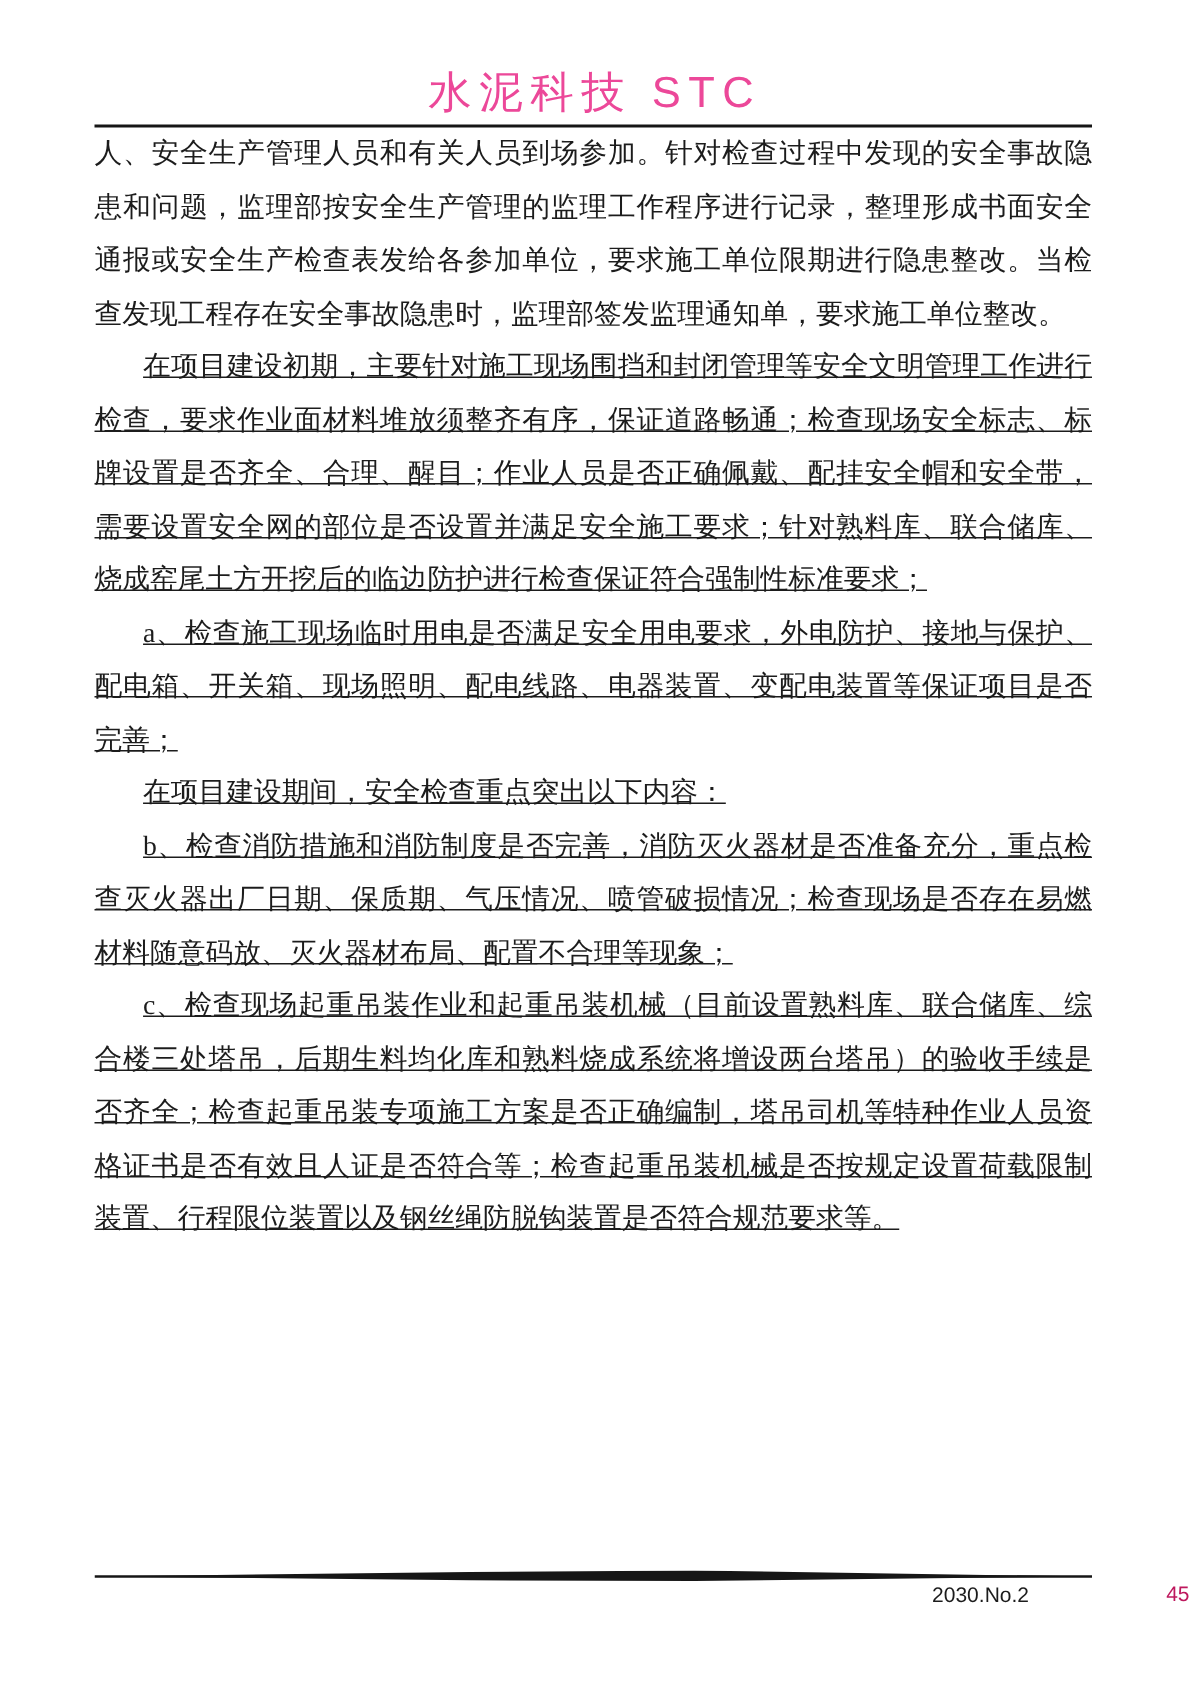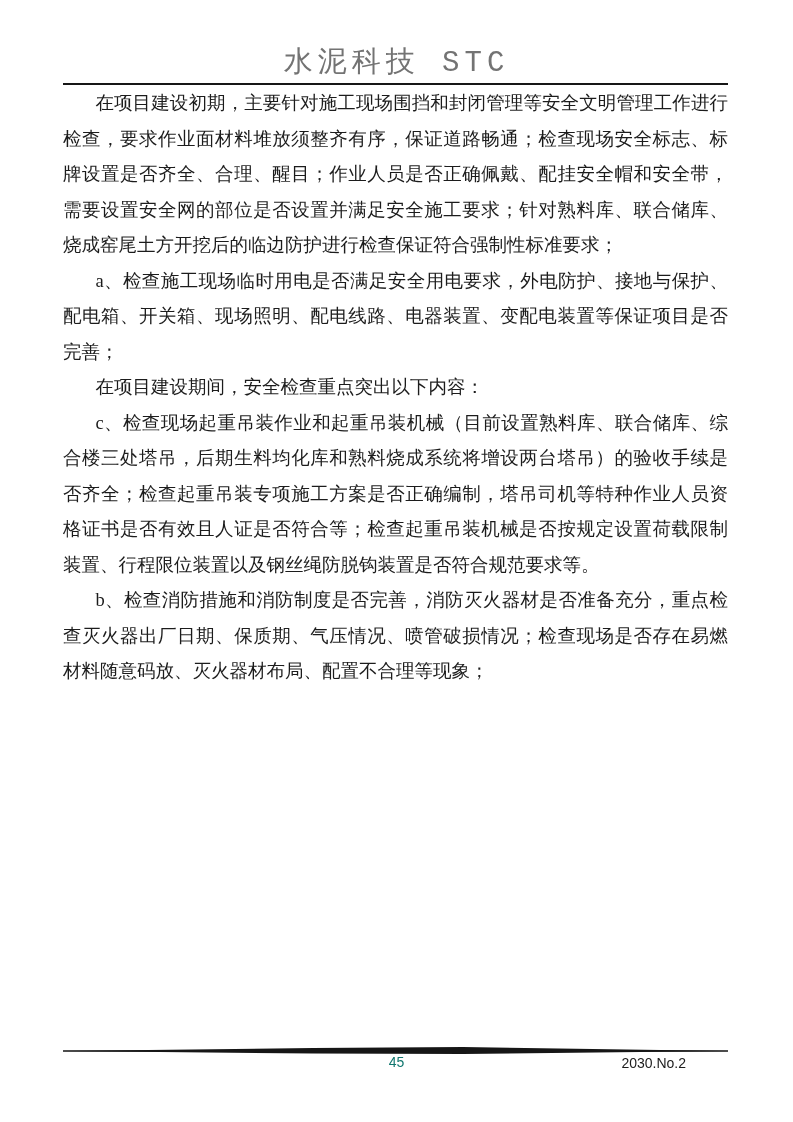--- a/index.html
+++ b/index.html
@@ -18,22 +18,22 @@
     background: #ffffff;
   }
   .journal-title {
     position: absolute;
     top: 42px;
     left: 0;
     width: 100%;
     text-align: center;
     font-size: 29px;
     letter-spacing: 5px;
-    color: #737373;
-    font-family: Liberation Mono, monospace;
+    color: #ec4899;
+    font-family: Liberation Sans, sans-serif;
     font-weight: 500;
     white-space: pre;
   }
   .header-rule {
     position: absolute;
     top: 83px;
     left: 63px;
     width: 665px;
     height: 2px;
     background: #161616;
@@ -47,37 +47,38 @@
   }
   .body-text p {
     margin: 0;
     font-size: 18.5px;
     line-height: 35.5px;
     text-align: justify;
     font-family: "Liberation Serif", serif;
   }
   .body-text p.indent {
     text-indent: 1.75em;
+    text-decoration: underline;
   }
   .footer-rule {
     position: absolute;
     top: 1047px;
     left: 63px;
     width: 665px;
     height: 8px;
   }
   .footer-rule svg { display: block; }
   .page-number {
     position: absolute;
     top: 1054px;
     left: 0;
     width: 100%;
-    text-align: center;
+    text-align: right;
     font-size: 14px;
-    color: #0f766e;
+    color: #be185d;
     font-family: "Liberation Sans", sans-serif;
   }
   .issue-label {
     position: absolute;
     top: 1055px;
     right: 107px;
     font-size: 14px;
     color: #1c1c1c;
     font-family: "Liberation Sans", sans-serif;
   }
@@ -85,25 +86,26 @@
 </head>
 <body>
 
 <div class="page">
 
   <div class="journal-title">水泥科技 STC</div>
 
   <div class="header-rule"></div>
 
   <div class="body-text">
+    <p>人、安全生产管理人员和有关人员到场参加。针对检查过程中发现的安全事故隐患和问题，监理部按安全生产管理的监理工作程序进行记录，整理形成书面安全通报或安全生产检查表发给各参加单位，要求施工单位限期进行隐患整改。当检查发现工程存在安全事故隐患时，监理部签发监理通知单，要求施工单位整改。</p>
     <p class="indent">在项目建设初期，主要针对施工现场围挡和封闭管理等安全文明管理工作进行检查，要求作业面材料堆放须整齐有序，保证道路畅通；检查现场安全标志、标牌设置是否齐全、合理、醒目；作业人员是否正确佩戴、配挂安全帽和安全带，需要设置安全网的部位是否设置并满足安全施工要求；针对熟料库、联合储库、烧成窑尾土方开挖后的临边防护进行检查保证符合强制性标准要求；</p>
     <p class="indent">a、检查施工现场临时用电是否满足安全用电要求，外电防护、接地与保护、配电箱、开关箱、现场照明、配电线路、电器装置、变配电装置等保证项目是否完善；</p>
     <p class="indent">在项目建设期间，安全检查重点突出以下内容：</p>
+    <p class="indent">b、检查消防措施和消防制度是否完善，消防灭火器材是否准备充分，重点检查灭火器出厂日期、保质期、气压情况、喷管破损情况；检查现场是否存在易燃材料随意码放、灭火器材布局、配置不合理等现象；</p>
     <p class="indent">c、检查现场起重吊装作业和起重吊装机械（目前设置熟料库、联合储库、综合楼三处塔吊，后期生料均化库和熟料烧成系统将增设两台塔吊）的验收手续是否齐全；检查起重吊装专项施工方案是否正确编制，塔吊司机等特种作业人员资格证书是否有效且人证是否符合等；检查起重吊装机械是否按规定设置荷载限制装置、行程限位装置以及钢丝绳防脱钩装置是否符合规范要求等。</p>
-    <p class="indent">b、检查消防措施和消防制度是否完善，消防灭火器材是否准备充分，重点检查灭火器出厂日期、保质期、气压情况、喷管破损情况；检查现场是否存在易燃材料随意码放、灭火器材布局、配置不合理等现象；</p>
   </div>
 
   <div class="footer-rule">
     <svg width="665" height="8" viewBox="0 0 665 8" xmlns="http://www.w3.org/2000/svg">
       <line x1="0" y1="4" x2="665" y2="4" stroke="#161616" stroke-width="1.6"></line>
       <polygon points="0,4 250,1 400,0 665,4 400,7 250,6.5" fill="#161616"></polygon>
     </svg>
   </div>
 
   <div class="page-number">45</div>

